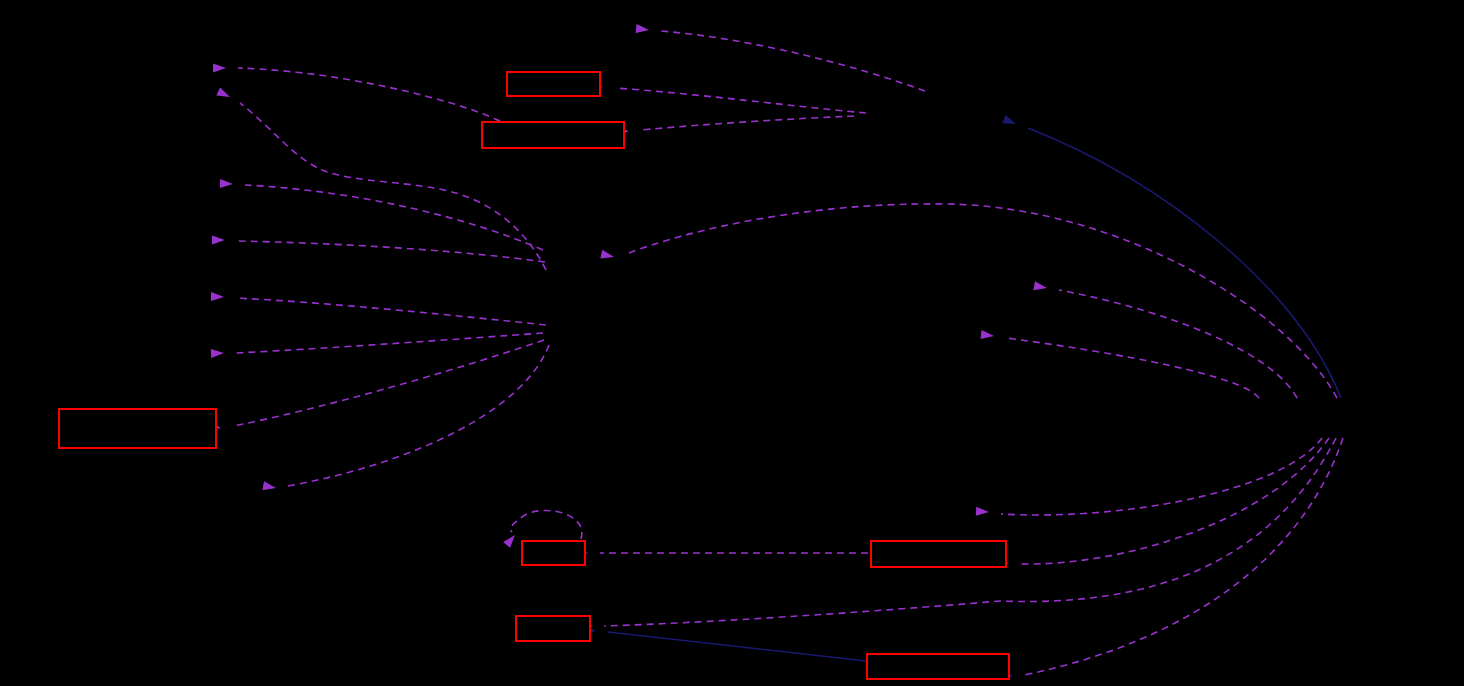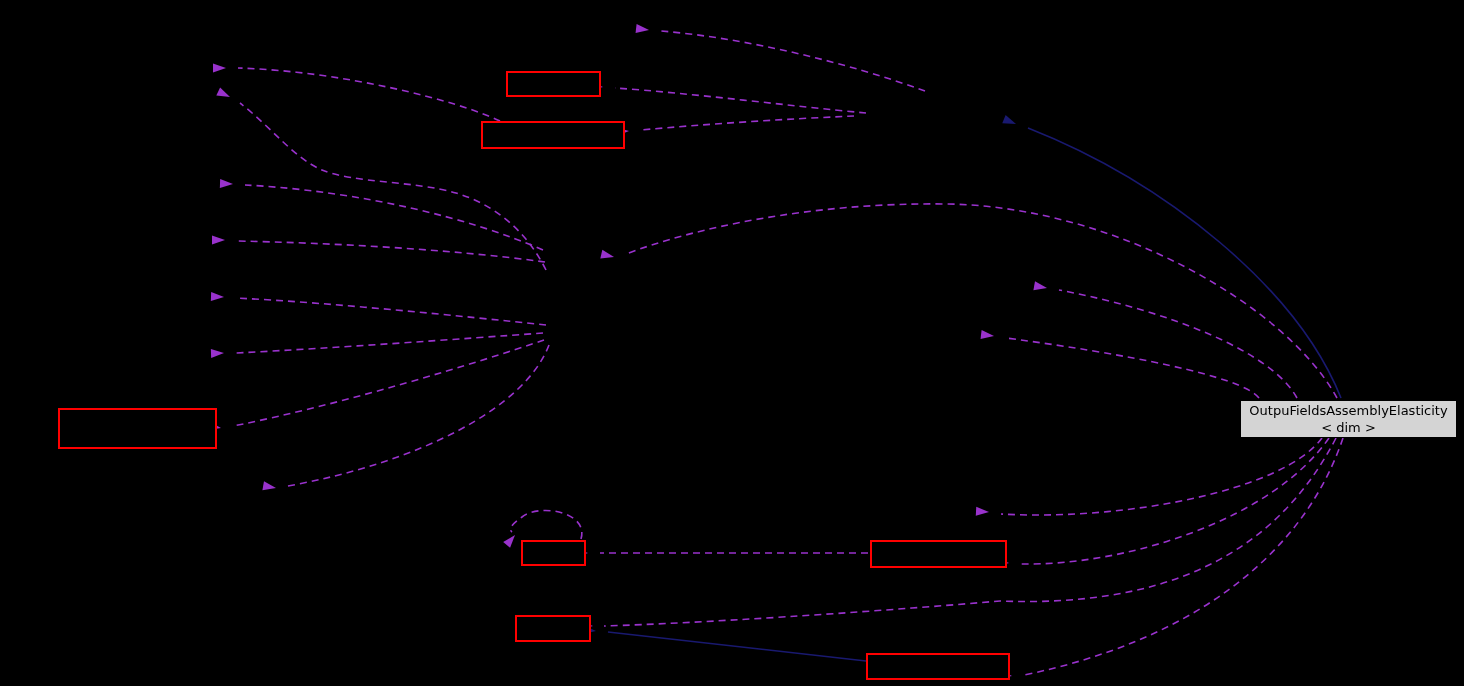--- a/index.html
+++ b/index.html
@@ -93,17 +93,13 @@
     </svg>
   <div id="box-layer">
       <div class="red-box" style="left: 506px; top: 71px; width: 95px; height: 26px; border-color: rgb(255, 0, 0); background: rgb(0, 0, 0);"></div>
       <div class="red-box" style="left: 481px; top: 121px; width: 144px; height: 28px; border-color: rgb(255, 0, 0); background: rgb(0, 0, 0);"></div>
       <div class="red-box" style="left: 58px; top: 408px; width: 159px; height: 41px; border-color: rgb(255, 0, 0); background: rgb(0, 0, 0);"></div>
       <div class="red-box" style="left: 521px; top: 540px; width: 65px; height: 26px; border-color: rgb(255, 0, 0); background: rgb(0, 0, 0);"></div>
       <div class="red-box" style="left: 515px; top: 615px; width: 76px; height: 27px; border-color: rgb(255, 0, 0); background: rgb(0, 0, 0);"></div>
       <div class="red-box" style="left: 870px; top: 540px; width: 137px; height: 28px; border-color: rgb(255, 0, 0); background: rgb(0, 0, 0);"></div>
       <div class="red-box" style="left: 866px; top: 653px; width: 144px; height: 27px; border-color: rgb(255, 0, 0); background: rgb(0, 0, 0);"></div>
     </div>
-  <div class="main-node" id="main-node" style="left: 1240px; top: 400px; width: 217px; height: 38px; background: rgb(212, 212, 212); border-color: rgb(0, 0, 0); color: rgb(0, 0, 0);">
-    <div class="label-line">OutpuFieldsAssemblyElasticity</div>
-    <div class="label-line">&lt; dim &gt;</div>
-  </div>
 </div>
 
 </body></html>

